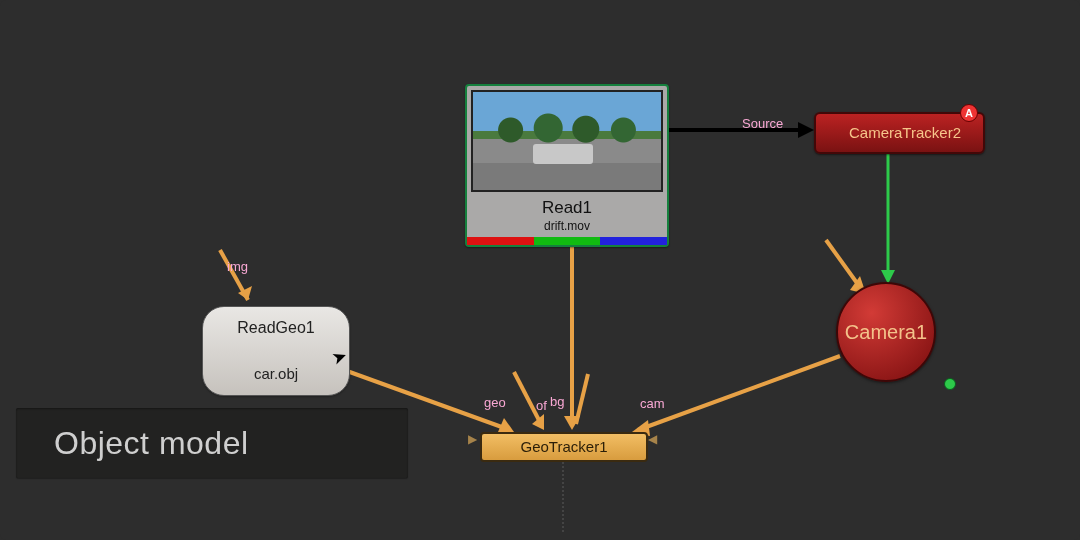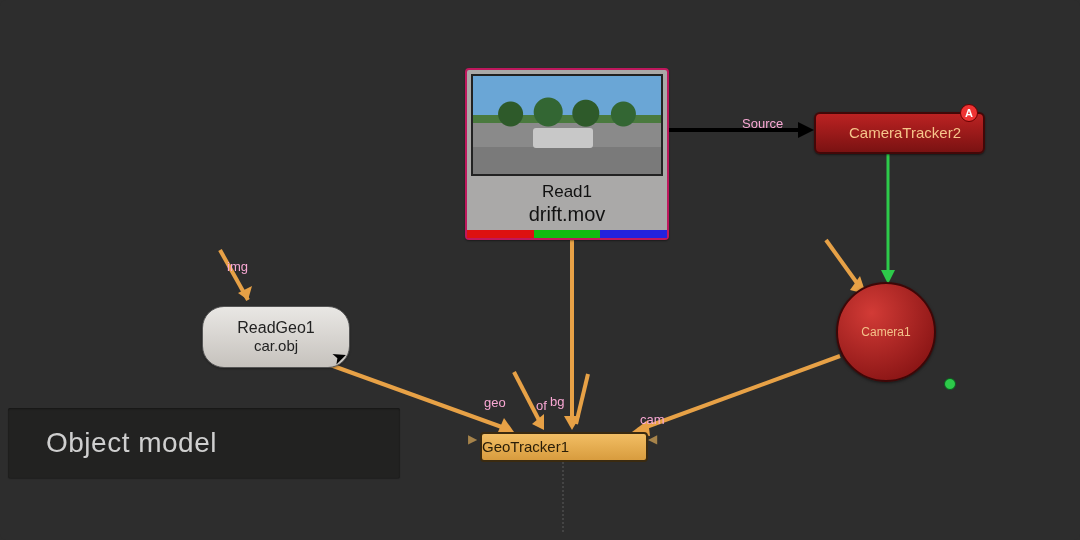--- a/index.html
+++ b/index.html
@@ -1,49 +1,49 @@
 <!DOCTYPE html>
 <html><head>
 <meta charset="utf-8">
 <style>
   html,body{margin:0;padding:0;width:1080px;height:540px;overflow:hidden;background:#2d2d2d;font-family:Helvetica,Arial,sans-serif;}
   .canvas{position:relative;width:1080px;height:540px;background:#2d2d2d;border-radius:6px;}
 
   
-  .read-node{position:absolute;left:465px;top:68px;width:200px;background:#aaa9a8;border:2px solid #be185d;border-radius:4px;box-shadow:0 1px 2px rgba(0,0,0,.4);}
+  .read-node{position:absolute;left:465px;top:84px;width:200px;background:#aaa9a8;border:2px solid #15803d;border-radius:4px;box-shadow:0 1px 2px rgba(0,0,0,.4);}
   .thumb{margin:4px;height:98px;border:2px solid #222;background:linear-gradient(#6aa6d6 0 40%,#4a7a3e 40% 48%,#8a8a8a 48% 72%,#7a7a7a 72% 100%);position:relative;overflow:hidden;}
   .thumb .trees{position:absolute;top:18px;left:0;right:0;height:40px;background:radial-gradient(circle at 20% 50%,#2e5a2a 0 12px,transparent 13px),radial-gradient(circle at 40% 45%,#336633 0 14px,transparent 15px),radial-gradient(circle at 60% 48%,#2e5a2a 0 13px,transparent 14px),radial-gradient(circle at 80% 50%,#336633 0 12px,transparent 13px);}
   .thumb .car{position:absolute;top:52px;left:60px;width:60px;height:20px;background:#c8c8c8;border-radius:3px;}
   .read-label{padding:2px 0 1px;text-align:center;font-size:17px;color:#111;}
-  .read-sub{padding:0 15px 4px;text-align:center;font-size:20px;color:#111;}
+  .read-sub{padding:0 15px 4px;text-align:center;font-size:12px;color:#111;}
   .rgb-strip{display:flex;height:8px;}
   .rgb-strip span{flex:1;}
   .r{background:#d11;} .g{background:#1b1;} .b{background:#22d;}
 
   
   .pill{position:absolute;left:202px;top:306px;width:126px;padding:12px 10px;text-align:center;background:linear-gradient(#e9e7e4,#c6c2bd);border:1px solid #555;border-radius:22px;font-size:16px;color:#222;line-height:1.15;box-shadow:0 1px 2px rgba(0,0,0,.3);}
-  .pill .sub{font-size:15px;}
+  .pill .sub{font-size:15px;margin-top:28px;}
   .cursor-arrow{position:absolute;left:332px;top:346px;color:#000;font-size:18px;transform:rotate(-20deg);}
 
   
-  .geotracker{position:absolute;left:480px;top:432px;width:164px;height:26px;line-height:26px;background:linear-gradient(#f2be64,#d89c3e);border:2px solid #3a2a10;border-radius:4px;font-size:15px;color:#2a1e08;}
+  .geotracker{position:absolute;left:480px;top:432px;width:164px;height:26px;text-align:center;line-height:26px;background:linear-gradient(#f2be64,#d89c3e);border:2px solid #3a2a10;border-radius:4px;font-size:15px;color:#2a1e08;}
   .gt-side{position:absolute;top:432px;width:10px;height:30px;font-size:12px;color:#a6834a;}
   .gt-left{left:468px;}
   .gt-right{left:648px;}
 
   
   .camtrack{position:absolute;left:814px;top:112px;width:156px;height:38px;text-align:center;line-height:38px;background:linear-gradient(#b22,#7a1212);border:2px solid #420808;border-radius:6px;font-size:15px;color:#f6c58a;box-shadow:0 1px 2px rgba(0,0,0,.5);padding-left:11px;}
   .badge-a{position:absolute;left:960px;top:104px;width:16px;height:16px;border-radius:50%;background:#e33;color:#fff;font-size:11px;line-height:16px;text-align:center;font-weight:bold;border:1px solid #600;}
 
   
-  .camera{position:absolute;left:836px;top:282px;width:96px;height:96px;border-radius:50%;background:radial-gradient(circle at 35% 30%,#d23b36,#8a1515 80%);border:2px solid #3d0707;color:#f3c28a;font-size:12px;text-align:center;line-height:96px;box-shadow:0 1px 3px rgba(0,0,0,.5);}
+  .camera{position:absolute;left:836px;top:282px;width:96px;height:96px;border-radius:50%;background:radial-gradient(circle at 35% 30%,#d23b36,#8a1515 80%);border:2px solid #3d0707;color:#f3c28a;font-size:20px;text-align:center;line-height:96px;box-shadow:0 1px 3px rgba(0,0,0,.5);}
   .green-dot{position:absolute;left:944px;top:378px;width:10px;height:10px;border-radius:50%;background:#2dca4a;border:1px solid #0a5e1e;}
 
   
-  .caption{position:absolute;left:8px;top:408px;width:354px;height:70px;background:#222221;border-radius:2px;box-shadow:0 1px 2px rgba(0,0,0,.4) inset,0 1px 1px rgba(0,0,0,.3);color:#cfcfcf;font-size:28px;font-weight:300;display:flex;align-items:center;padding-left:38px;letter-spacing:.5px;}
+  .caption{position:absolute;left:16px;top:408px;width:354px;height:70px;background:#222221;border-radius:2px;box-shadow:0 1px 2px rgba(0,0,0,.4) inset,0 1px 1px rgba(0,0,0,.3);color:#cfcfcf;font-size:32px;font-weight:300;display:flex;align-items:center;padding-left:38px;letter-spacing:.5px;}
 
   
   .arrow{stroke:#e7a146;stroke-width:4;fill:none;}
   .arrow-head{fill:#e7a146;}
   .arrow-black{stroke:#000;stroke-width:4;fill:none;}
   .arrow-black-head{fill:#000;}
   .arrow-green{stroke:#2dca4a;stroke-width:3;fill:none;}
   .arrow-green-head{fill:#2dca4a;}
 
   .lbl{position:absolute;font-size:13px;color:#f9a8d4;font-style:normal;}
@@ -81,21 +81,21 @@
 
     <line x1="888" y1="154" x2="888" y2="278" class="arrow-green"></line>
     <polygon points="888,284 881,270 895,270" class="arrow-green-head"></polygon>
   </svg>
 
   <span class="lbl" style="left:227px;top:259px">img</span>
   <span class="lbl" style="left:742px;top:116px">Source</span>
   <span class="lbl" style="left:484px;top:395px">geo</span>
   <span class="lbl" style="left:536px;top:398px">of</span>
   <span class="lbl" style="left:550px;top:394px">bg</span>
-  <span class="lbl" style="left:640px;top:412px">cam</span>
+  <span class="lbl" style="left:640px;top:396px">cam</span>
 
   <div class="read-node">
     <div class="thumb">
       <div class="trees"></div>
         <div class="car"></div>
     </div>
     <div class="read-label">Read1</div>
     <div class="read-sub">drift.mov</div>
     <div class="rgb-strip">
         <span class="r"></span>

